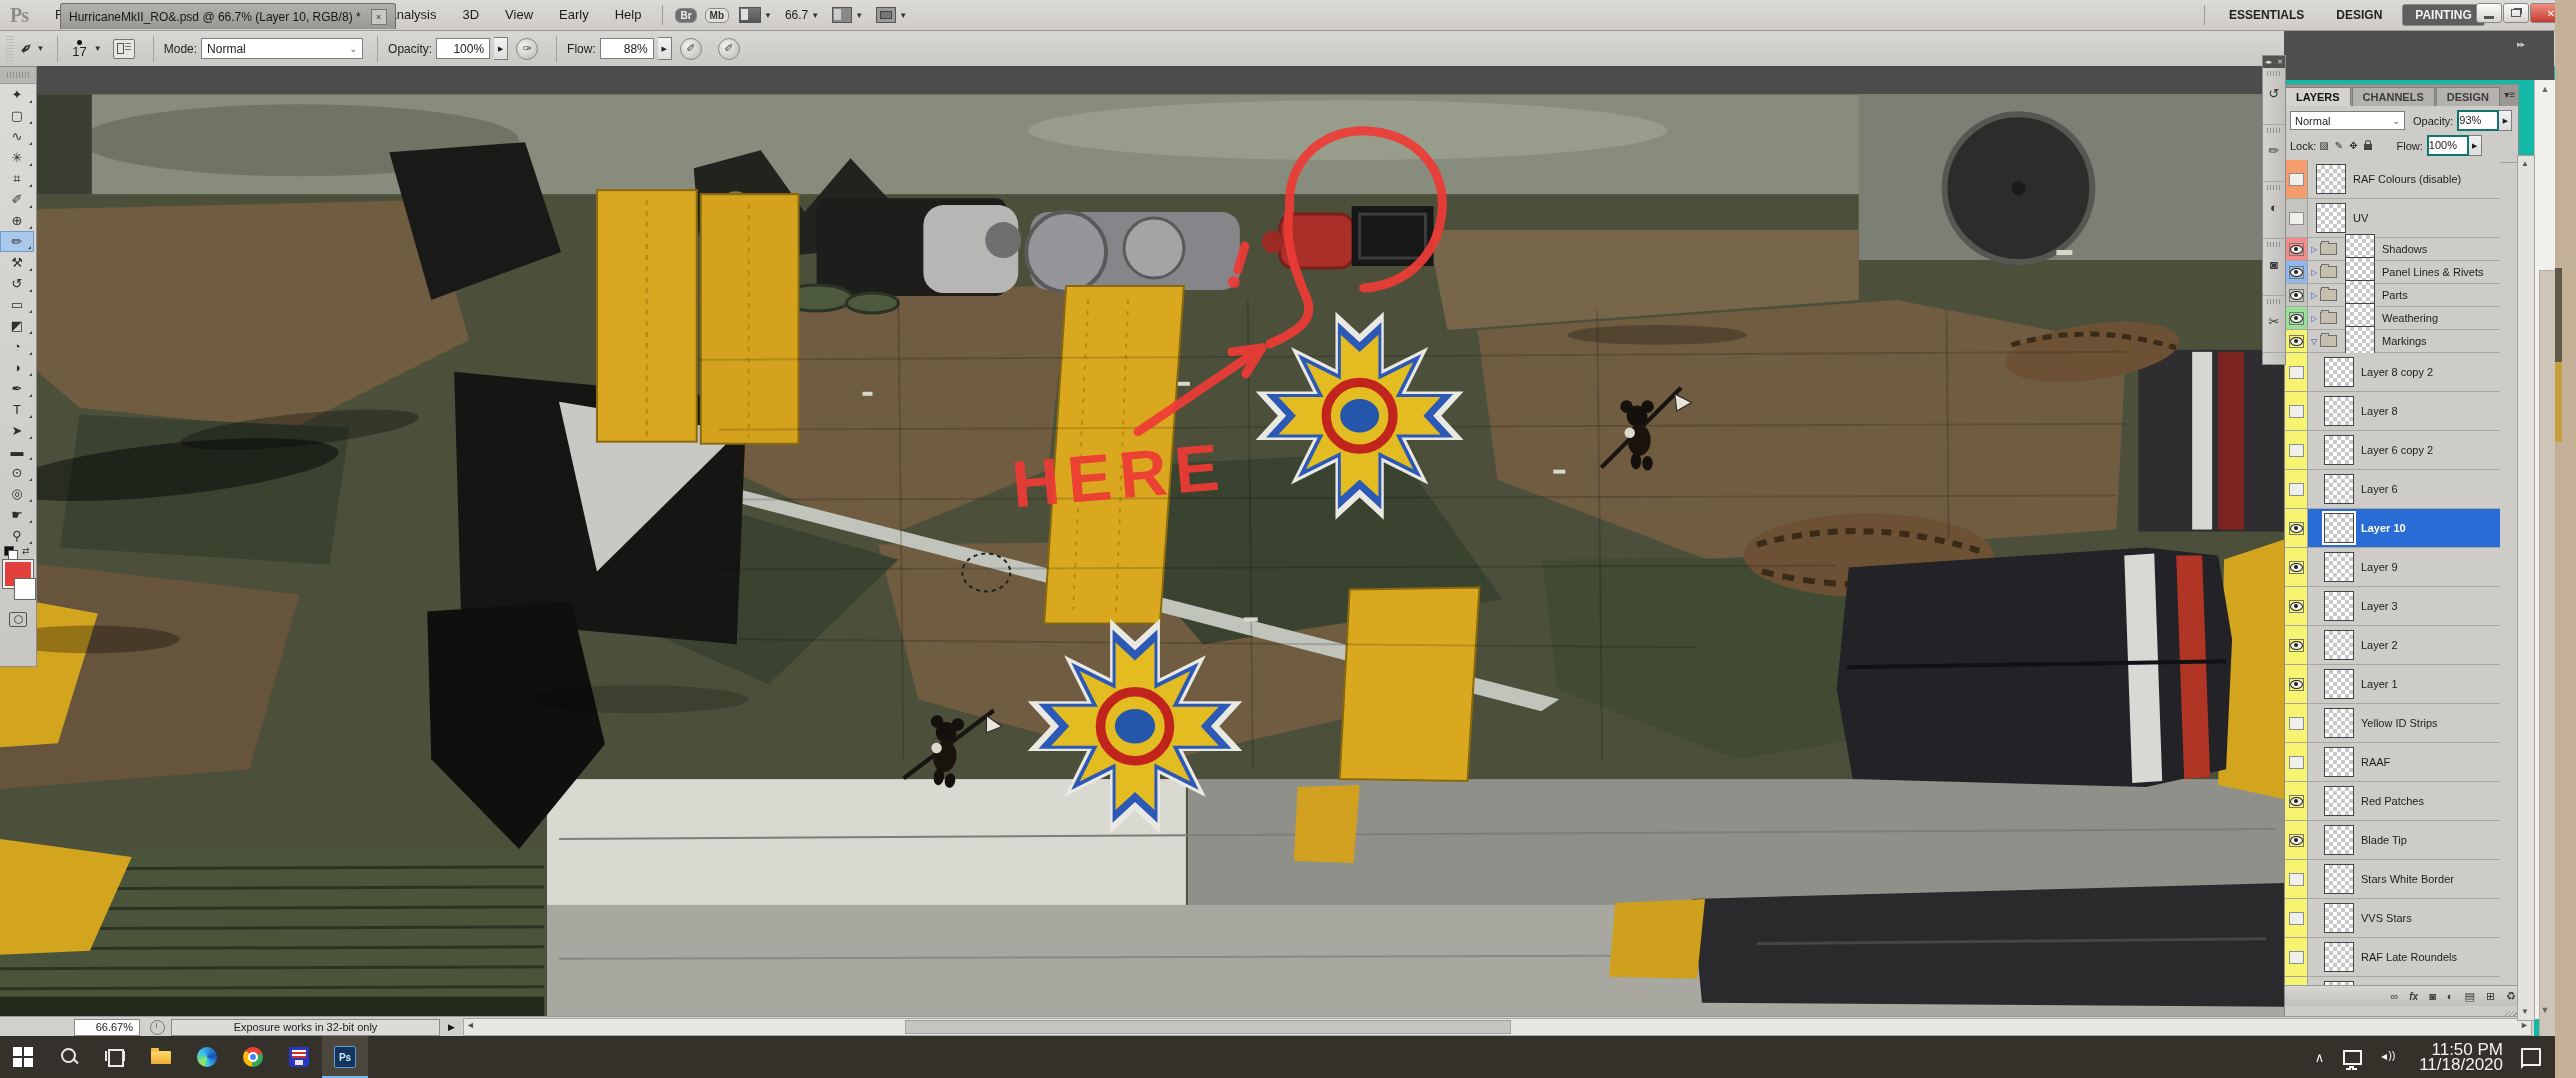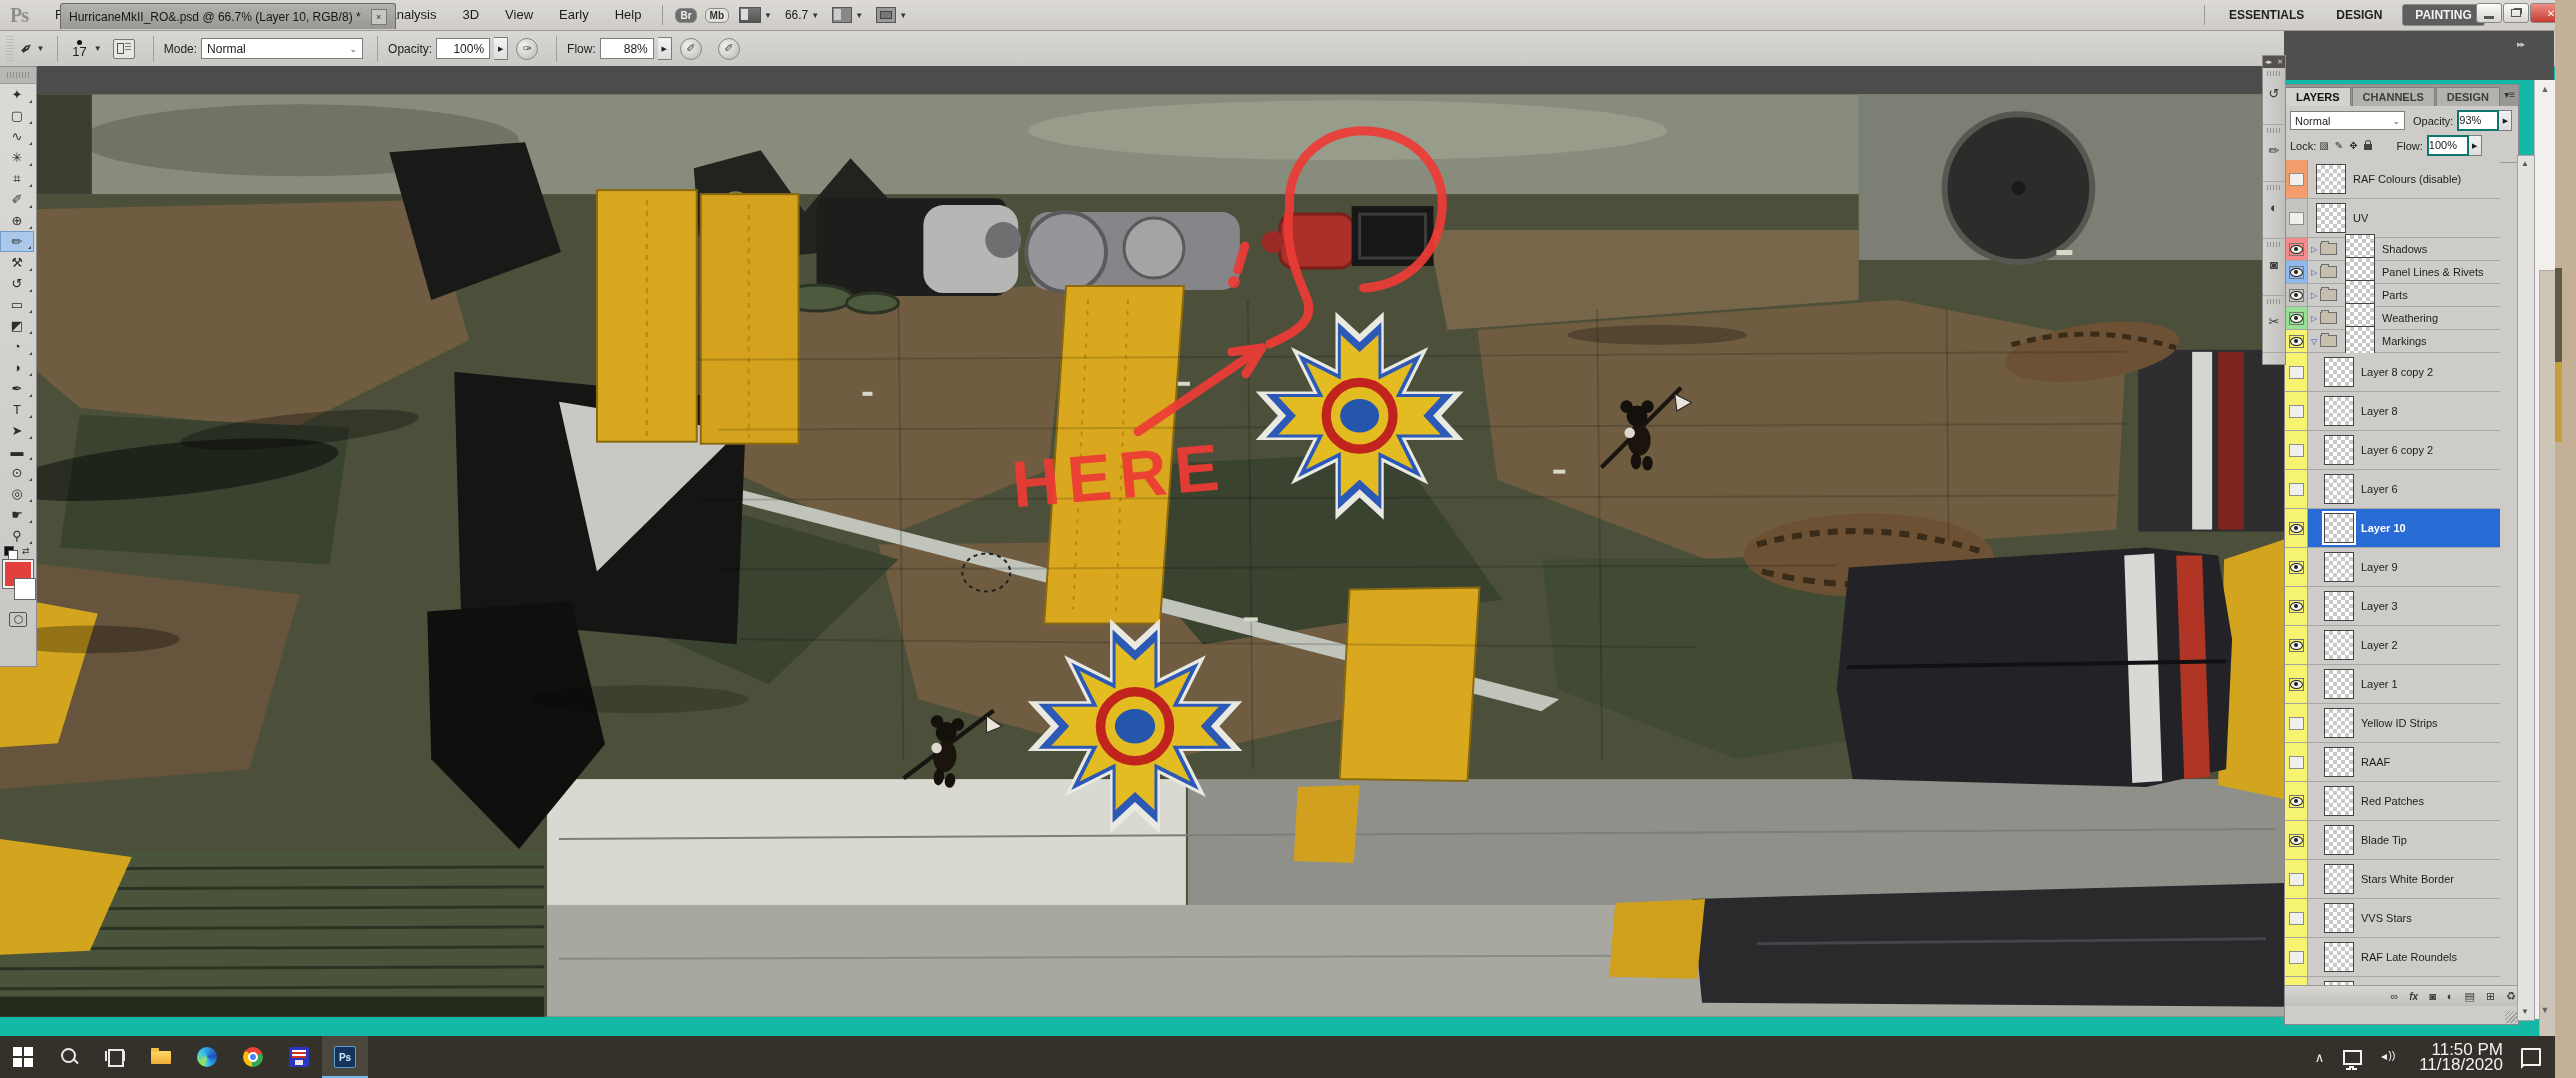--- a/index.html
+++ b/index.html
@@ -870,20 +870,31 @@
     <span class="up">▲</span>
       <span class="thumb"></span>
       <span class="dn">▼</span>
   </div>
 
   <div id="wallpaper" class="abs">
     <span class="art1"></span>
       <span class="art2"></span>
   </div>
 
+  <div id="statusbar" class="abs">
+    <span class="sb-field" id="sb-zoom">66.67%</span>
+    <span id="sb-clock"></span>
+    <span class="sb-field" id="sb-msg">Exposure works in 32-bit only</span>
+    <span id="sb-arrow">▶</span>
+    <span id="hscroll">
+      <span class="lt">◄</span>
+      <span class="thumb"></span>
+      <span class="rt">►</span>
+    </span>
+  </div>
 
   <div id="taskbar" class="abs">
     <span style="display:flex;height:42px;">
 
     <button class="tb-app t-start">
           <span class="tb-icon"></span>
         </button>
         <button class="tb-app t-search">
           <span class="tb-icon"></span>
         </button>

